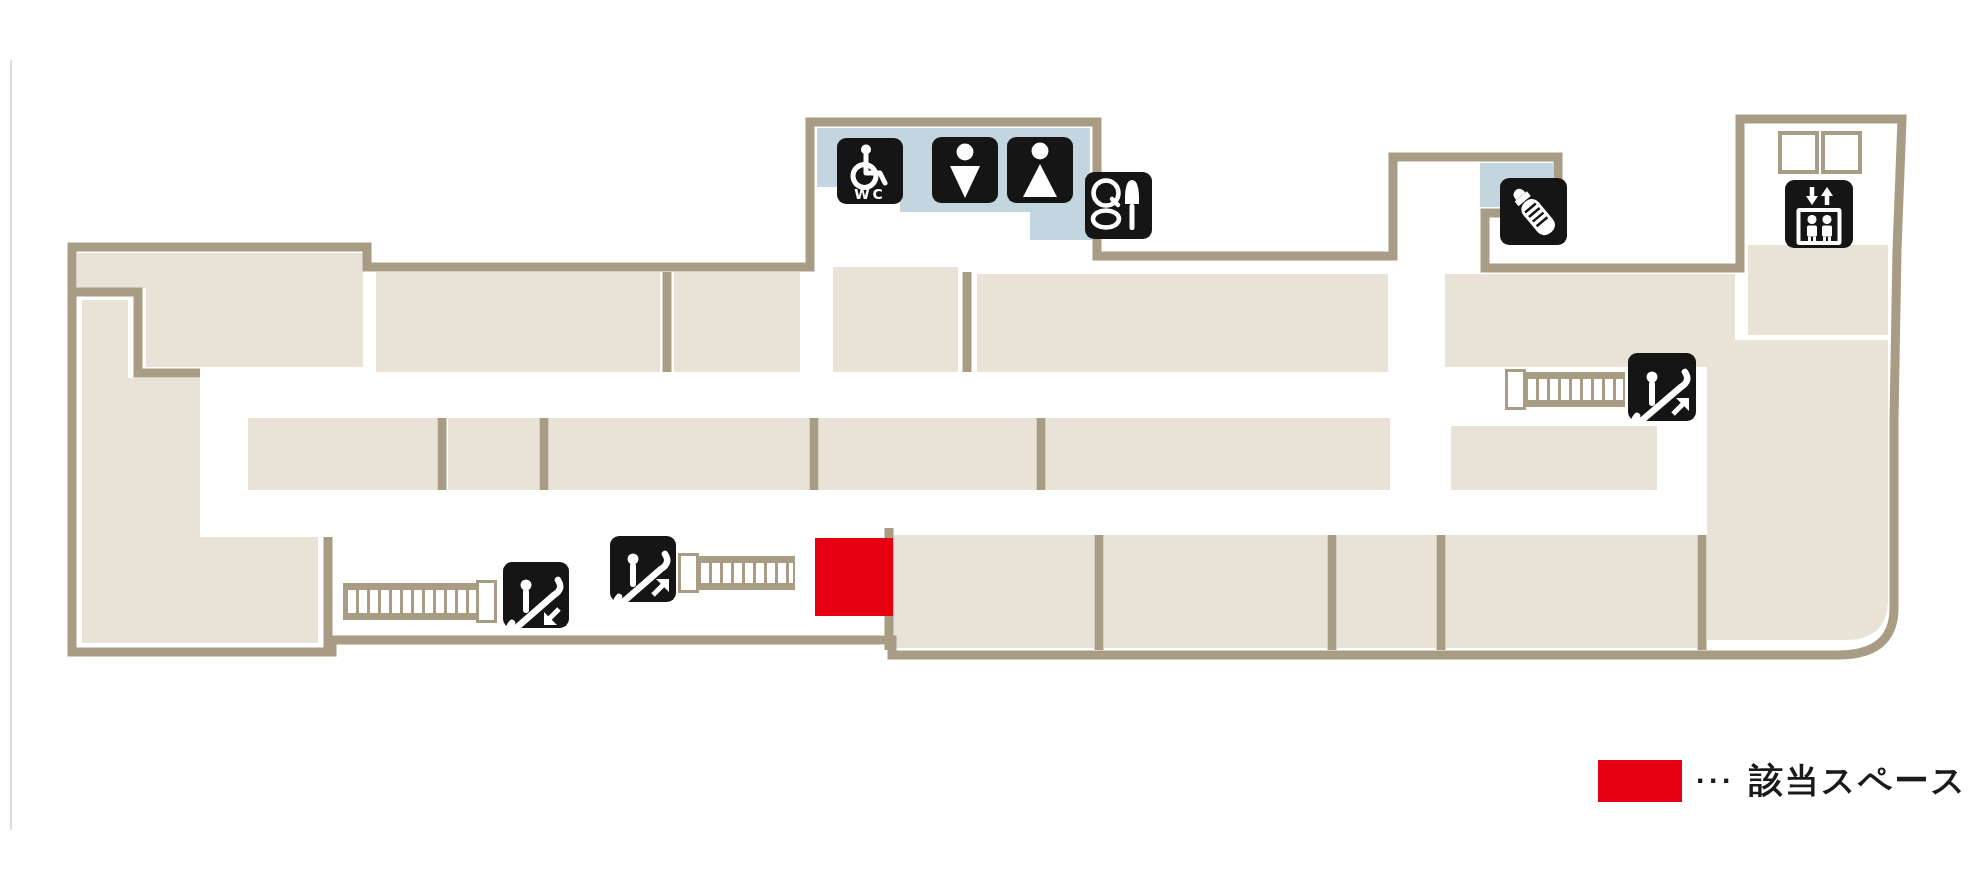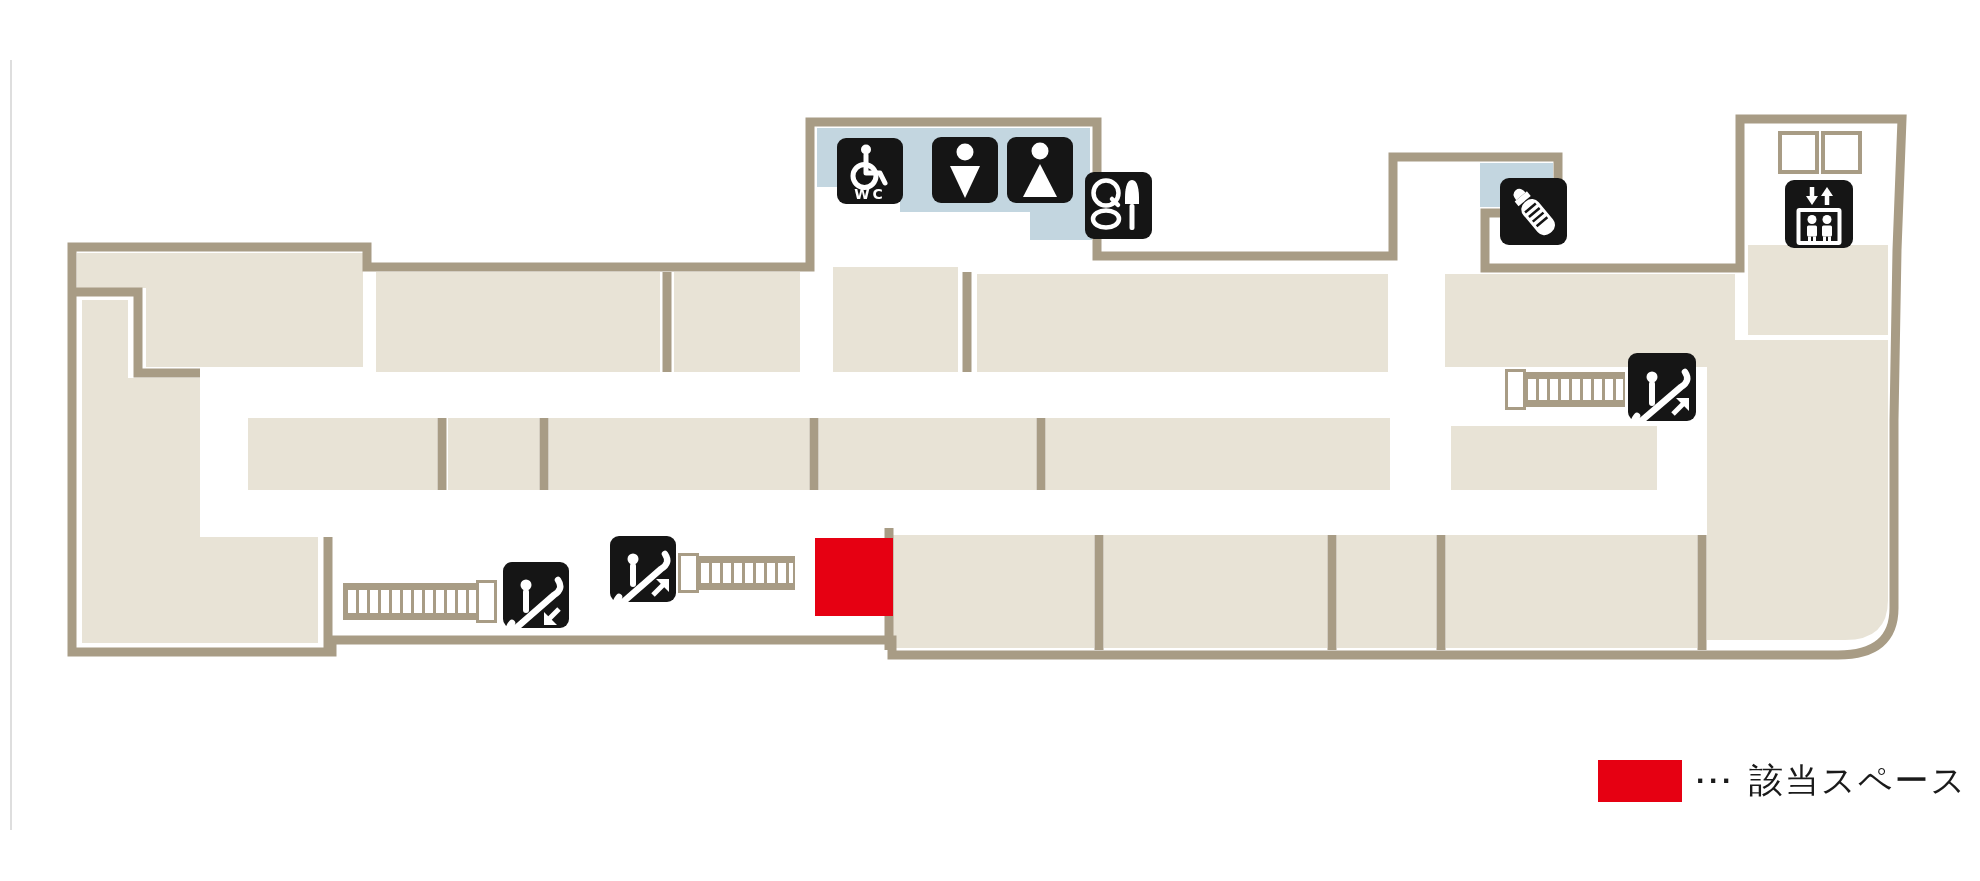--- a/index.html
+++ b/index.html
@@ -15,21 +15,21 @@
      border-left:2px solid #a89c85;border-right:2px solid #a89c85;
      background:repeating-linear-gradient(90deg,#a89c85 0 3px,#ffffff 3px 11px);}
   .ladder .cap{position:absolute;top:-3px;bottom:-3px;width:15px;background:#fff;
      border:3px solid #a89c85;}
   .ladder .cap.left{left:-7px;}
   .ladder .cap.right{right:-7px;}
   
   #legend{position:absolute;left:1598px;top:758px;display:flex;align-items:center;gap:14px;height:46px;}
   #legend .swatch{width:84px;height:42px;background:#e60012;}
   #legend .dots{font-size:30px;font-weight:bold;color:#1a1a1a;letter-spacing:3px;}
-  #legend .label{font-size:34px;font-weight:normal;color:#1a1a1a;letter-spacing:2px;}
+  #legend .label{font-size:34px;font-weight:bold;color:#1a1a1a;letter-spacing:2px;}
 </style>
 </head>
 <body>
 
 <div id="stage">
   <div id="page-edge"></div>
 
   <svg id="map-svg" width="1980" height="881" viewBox="0 0 1980 881">
 
     <g fill="#e8e3d6" stroke="none">

